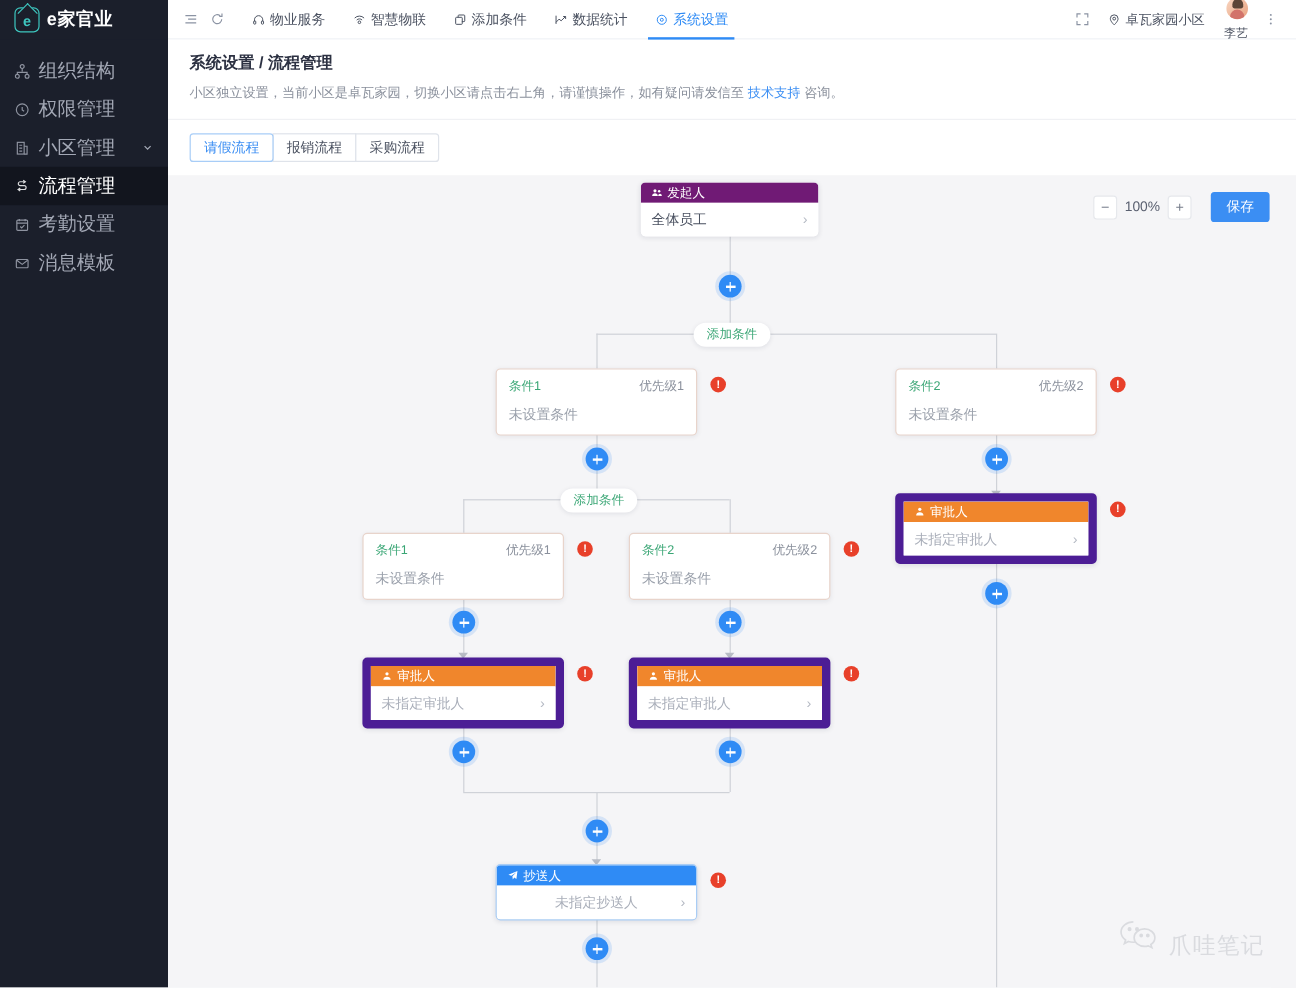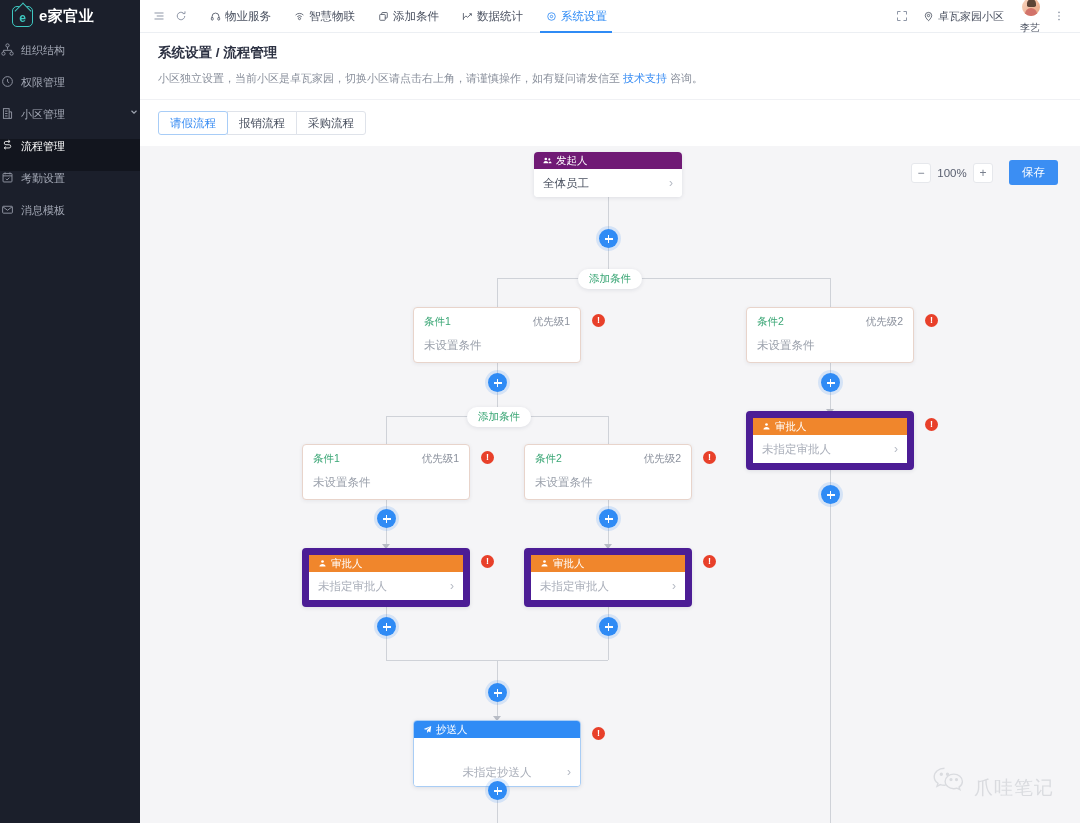--- a/index.html
+++ b/index.html
@@ -51,24 +51,24 @@
     color: #3ec7c0; font-size: 12px; font-weight: bold;
     line-height: 1; margin-top: 2px;
   }
   .logo-text {
     color: #ffffff; font-size: 15px; font-weight: bold;
     letter-spacing: 0.5px;
   }
   .side-nav { padding-top: 10px; }
   .side-item {
     height: 32px;
-    display: flex; align-items: flex-start;
-    padding: 0 1px;
+    display: flex; align-items: center;
+    padding: 0 12px;
     color: #a3a8b5;
-    font-size: 11px;
+    font-size: 16px;
     gap: 7px;
     position: relative;
     cursor: pointer;
   }
   .side-item.active { background: #12151e; color: #ffffff; }
   .side-item .s-ico {
     width: 13px; height: 13px;
     display: inline-flex; align-items: center; justify-content: center;
     flex: 0 0 13px;
     opacity: .85;
@@ -250,21 +250,21 @@
   .node-head .h-ico svg { width: 9px; height: 9px; display: block; }
   .node-body {
     height: 28px;
     display: flex; align-items: center;
     padding: 0 9px;
     font-size: 11.5px; color: #4a5160;
     background: #ffffff;
   }
   .node-body .chev { margin-left: auto; color: #b5bac4; font-size: 12px; }
   .node-body.placeholder { color: #a9aeb9; }
-  .node-body.center { justify-content: center; position: relative; margin-top: 20px; }
+  .node-body.center { justify-content: center; position: relative; }
   .node-body.center .chev { position: absolute; right: 9px; }
 
   .node.start .node-head { background: #701a75; }
   .node.approver .node-head { background: #f0862c; }
   .node.approver { border: 7px solid #4c1d95; }
   .node.cc .node-head { background: #2f8bf5; }
   .node.cc { border: 1px solid #a9cdf5; }
 
   
   .cond {

